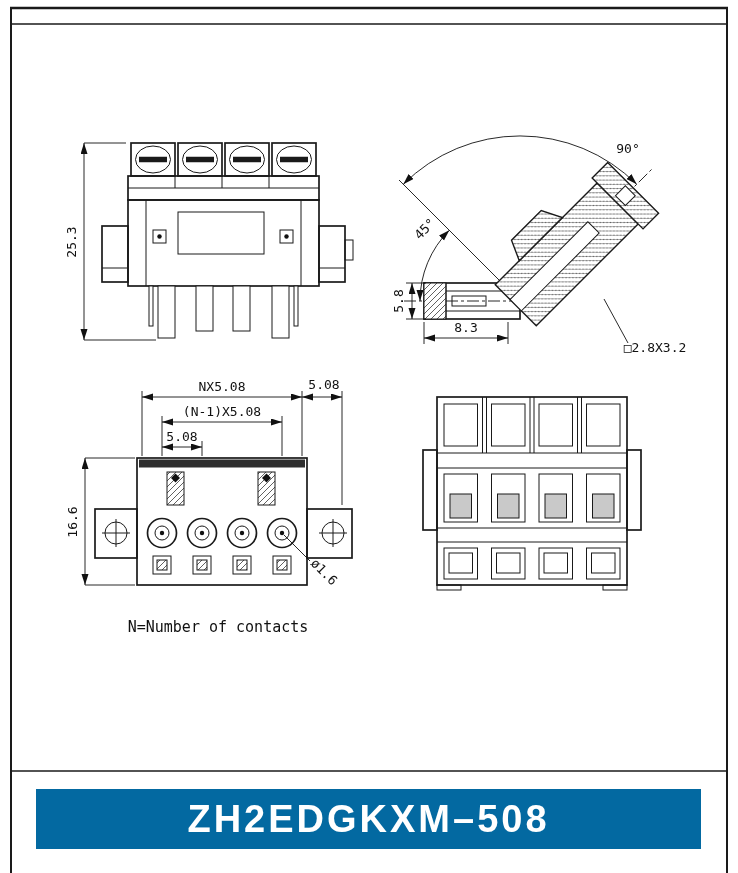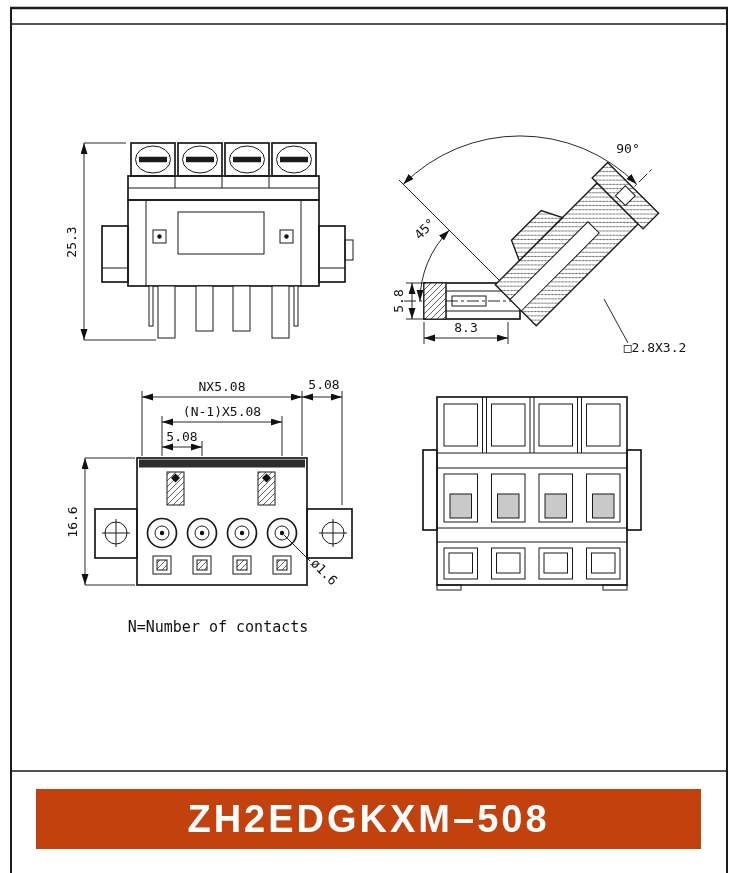--- a/index.html
+++ b/index.html
@@ -1,19 +1,19 @@
 <!DOCTYPE html>
 <html><head>
 <meta charset="utf-8">
 <style>
   html,body{margin:0;padding:0;background:#fff;}
   .page{position:relative;width:738px;height:873px;background:#ffffff;overflow:hidden;
         font-family:"DejaVu Sans",sans-serif;}
   .page svg{position:absolute;left:0;top:0;}
-  .banner{position:absolute;left:36px;top:789px;width:665px;height:60px;background:#c2410c;
+  .banner{position:absolute;left:36px;top:789px;width:665px;height:60px;background:#0369a1;
           display:flex;align-items:center;justify-content:center;}
   .banner span{color:#ffffff;font-size:38px;font-weight:bold;letter-spacing:3px;
                font-family:"Liberation Sans",sans-serif;}
   
   .ln   {stroke:#1a1a1a;stroke-width:1.7;fill:#ffffff;}
   .lnn  {stroke:#1a1a1a;stroke-width:1.7;fill:none;}
   .thin {stroke:#1a1a1a;stroke-width:1;fill:none;}
   .thinf{stroke:#1a1a1a;stroke-width:1;fill:#ffffff;}
   .dim  {stroke:#111111;stroke-width:0.9;fill:none;}
   .cl   {stroke:#111111;stroke-width:0.9;stroke-dasharray:12 3 3 3;fill:none;}

